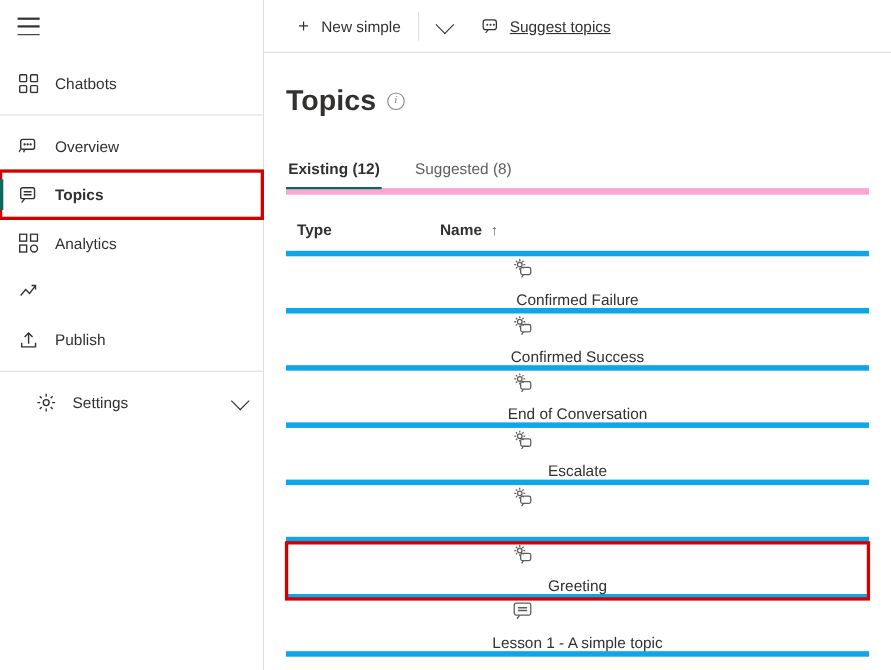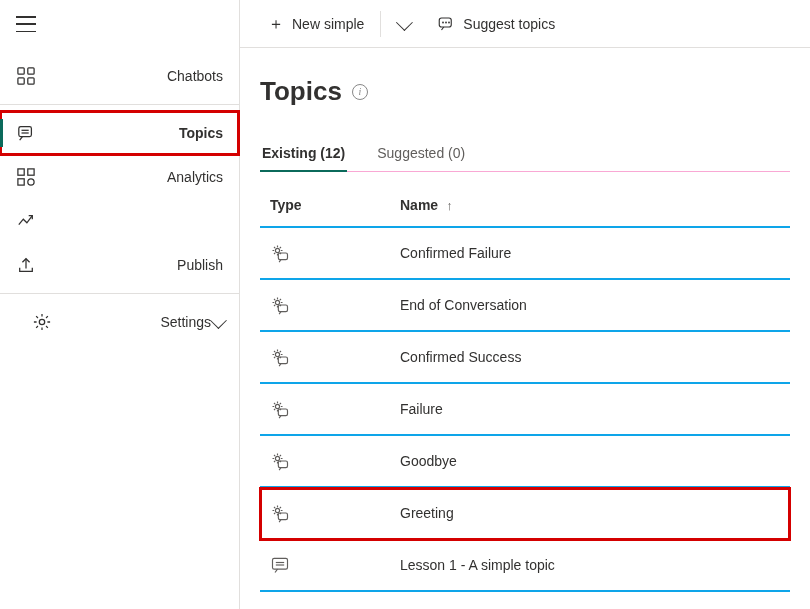--- a/index.html
+++ b/index.html
@@ -35,21 +35,20 @@
     padding: 6px 0;
   }
   .sidebar-group.last { border-bottom: none; padding-left: 16px; }
   .sidebar-item {
     display: flex;
     align-items: center;
     height: 44px;
     padding: 0 16px;
     cursor: pointer;
     position: relative;
-    text-align: right;
   }
   .sidebar-item .icon-slot {
     width: 20px;
     height: 20px;
     margin-right: 14px;
     display: flex;
     align-items: center;
     justify-content: center;
     color: #323130;
   }
@@ -115,21 +114,21 @@
     font-weight: 600;
   }
   .info-circle {
     width: 16px; height: 16px; border: 1px solid #888; border-radius: 50%;
     display: inline-flex; align-items: center; justify-content: center;
     font-size: 10px; color: #888; font-family: serif; font-style: italic;
   }
   .tabs {
     display: flex;
     gap: 28px;
-    border-bottom: 1px solid #f9a8d4;
+    border-bottom: 6px solid #f9a8d4;
     margin-bottom: 12px;
   }
   .tab {
     padding: 10px 2px;
     cursor: pointer;
     color: #605e5c;
     position: relative;
   }
   .tab.active {
     color: #323130;
@@ -139,29 +138,30 @@
     content: "";
     position: absolute;
     left: 0; right: 0; bottom: -1px;
     height: 2.5px;
     background: #0b6a5b;
   }
   .table { width: 100%; }
   .thead, .trow {
     display: flex;
     align-items: center;
-    border-bottom: 2px solid #0ea5e9;
+    border-bottom: 5px solid #0ea5e9;
   }
   .thead {
     height: 44px;
     font-weight: 600;
   }
   .trow {
     height: 52px;
     cursor: pointer;
+    flex-direction: column;
   }
   .col-type { width: 140px; padding-left: 10px; display: flex; align-items: center; }
   .col-name { flex: 1; display: flex; align-items: flex-end; gap: 8px; }
   .sort-arrow {
     font-size: 13px;
     color: #605e5c;
   }
   svg { display: block; }
 </style>
 </head>
@@ -184,20 +184,32 @@
                 <rect x="1" y="1" width="7" height="7" rx="1"></rect>
                 <rect x="12" y="1" width="7" height="7" rx="1"></rect>
                 <rect x="1" y="12" width="7" height="7" rx="1"></rect>
                 <rect x="12" y="12" width="7" height="7" rx="1"></rect>
               </svg>
             </span>
             <span class="label">Chatbots</span>
           </div>
         </div>
         <div class="sidebar-group">
+          <div class="sidebar-item">
+            <span class="icon-slot">
+              <svg width="18" height="18" viewBox="0 0 20 20" fill="none" stroke="#323130" stroke-width="1.4">
+                <rect x="2" y="3" width="14" height="10" rx="2"></rect>
+                <path d="M2 13 L0 16 M6 13 l-1 3"></path>
+                <circle cx="6" cy="8" r="0.5" fill="#323130"></circle>
+                <circle cx="9" cy="8" r="0.5" fill="#323130"></circle>
+                <circle cx="12" cy="8" r="0.5" fill="#323130"></circle>
+              </svg>
+            </span>
+            <span class="label">Overview</span>
+          </div>
           <div class="sidebar-item active highlight-red">
             <span class="icon-slot">
               <svg width="18" height="18" viewBox="0 0 20 20" fill="none" stroke="#323130" stroke-width="1.4">
                 <rect x="2" y="3" width="14" height="11" rx="2"></rect>
                 <path d="M6 14 L3 18 L6 14"></path>
                 <line x1="5" y1="7" x2="13" y2="7"></line>
                 <line x1="5" y1="10" x2="13" y2="10"></line>
               </svg>
             </span>
             <span class="label">Topics</span>
@@ -250,21 +262,21 @@
   <main class="main">
     <div class="cmdbar">
       <div class="cmd-btn">
         <span class="plus">＋</span>
         <span>New simple</span>
       </div>
       <div class="sep"></div>
       <div class="cmd-btn">
         <div class="chevron-down"></div>
       </div>
-      <div class="cmd-btn" style="margin-left:8px;">
+      <div class="cmd-btn" style="margin-left:8px;text-decoration:underline;">
         <span>
           <svg width="18" height="18" viewBox="0 0 24 24" fill="none" stroke="#323130" stroke-width="1.5">
             <rect x="3" y="4" width="16" height="12" rx="3"></rect>
             <path d="M9 16 L6 20 L9 16"></path>
             <circle cx="8" cy="10" r="0.5" fill="#323130"></circle>
             <circle cx="12" cy="10" r="0.5" fill="#323130"></circle>
             <circle cx="16" cy="10" r="0.5" fill="#323130"></circle>
           </svg>
         </span>
         <span>Suggest topics</span>
@@ -272,21 +284,21 @@
     </div>
 
     <div class="content">
       <div class="page-heading">
         <h1>Topics</h1>
         <span class="info-circle">i</span>
       </div>
 
       <div class="tabs" id="tabs">
           <div class="tab active">Existing (12)</div>
-          <div class="tab">Suggested (0)</div>
+          <div class="tab">Suggested (8)</div>
         </div>
 
       <div class="table">
         <div class="thead">
           <div class="col-type">
             <span>Type</span>
           </div>
           <div class="col-name">
             <span>Name</span>
             <span class="sort-arrow">↑</span>
@@ -310,60 +322,59 @@
               <div class="col-type">
                 <span>
                   <svg width="20" height="20" viewBox="0 0 24 24" fill="none" stroke="#605e5c" stroke-width="1.4">
                     <circle cx="9" cy="9" r="2.5"></circle>
                     <path d="M9 3v2M9 13v2M3 9h2M13 9h2M4.8 4.8l1.4 1.4M11.8 11.8l1.4 1.4M4.8 13.2l1.4-1.4M11.8 6.2l1.4-1.4"></path>
                     <rect x="10" y="12" width="11" height="8" rx="2"></rect>
                     <path d="M13 20 L11 23"></path>
                   </svg>
                 </span>
               </div>
+              <div class="col-name">Confirmed Success</div>
+            </div>
+            <div class="trow">
+              <div class="col-type">
+                <span>
+                  <svg width="20" height="20" viewBox="0 0 24 24" fill="none" stroke="#605e5c" stroke-width="1.4">
+                    <circle cx="9" cy="9" r="2.5"></circle>
+                    <path d="M9 3v2M9 13v2M3 9h2M13 9h2M4.8 4.8l1.4 1.4M11.8 11.8l1.4 1.4M4.8 13.2l1.4-1.4M11.8 6.2l1.4-1.4"></path>
+                    <rect x="10" y="12" width="11" height="8" rx="2"></rect>
+                    <path d="M13 20 L11 23"></path>
+                  </svg>
+                </span>
+              </div>
               <div class="col-name">End of Conversation</div>
             </div>
             <div class="trow">
               <div class="col-type">
                 <span>
                   <svg width="20" height="20" viewBox="0 0 24 24" fill="none" stroke="#605e5c" stroke-width="1.4">
                     <circle cx="9" cy="9" r="2.5"></circle>
                     <path d="M9 3v2M9 13v2M3 9h2M13 9h2M4.8 4.8l1.4 1.4M11.8 11.8l1.4 1.4M4.8 13.2l1.4-1.4M11.8 6.2l1.4-1.4"></path>
                     <rect x="10" y="12" width="11" height="8" rx="2"></rect>
                     <path d="M13 20 L11 23"></path>
                   </svg>
                 </span>
               </div>
-              <div class="col-name">Confirmed Success</div>
-            </div>
-            <div class="trow">
-              <div class="col-type">
-                <span>
-                  <svg width="20" height="20" viewBox="0 0 24 24" fill="none" stroke="#605e5c" stroke-width="1.4">
-                    <circle cx="9" cy="9" r="2.5"></circle>
-                    <path d="M9 3v2M9 13v2M3 9h2M13 9h2M4.8 4.8l1.4 1.4M11.8 11.8l1.4 1.4M4.8 13.2l1.4-1.4M11.8 6.2l1.4-1.4"></path>
-                    <rect x="10" y="12" width="11" height="8" rx="2"></rect>
-                    <path d="M13 20 L11 23"></path>
-                  </svg>
-                </span>
-              </div>
-              <div class="col-name">Failure</div>
-            </div>
-            <div class="trow">
-              <div class="col-type">
-                <span>
-                  <svg width="20" height="20" viewBox="0 0 24 24" fill="none" stroke="#605e5c" stroke-width="1.4">
-                    <circle cx="9" cy="9" r="2.5"></circle>
-                    <path d="M9 3v2M9 13v2M3 9h2M13 9h2M4.8 4.8l1.4 1.4M11.8 11.8l1.4 1.4M4.8 13.2l1.4-1.4M11.8 6.2l1.4-1.4"></path>
-                    <rect x="10" y="12" width="11" height="8" rx="2"></rect>
-                    <path d="M13 20 L11 23"></path>
-                  </svg>
-                </span>
-              </div>
-              <div class="col-name">Goodbye</div>
+              <div class="col-name">Escalate</div>
+            </div>
+            <div class="trow">
+              <div class="col-type">
+                <span>
+                  <svg width="20" height="20" viewBox="0 0 24 24" fill="none" stroke="#605e5c" stroke-width="1.4">
+                    <circle cx="9" cy="9" r="2.5"></circle>
+                    <path d="M9 3v2M9 13v2M3 9h2M13 9h2M4.8 4.8l1.4 1.4M11.8 11.8l1.4 1.4M4.8 13.2l1.4-1.4M11.8 6.2l1.4-1.4"></path>
+                    <rect x="10" y="12" width="11" height="8" rx="2"></rect>
+                    <path d="M13 20 L11 23"></path>
+                  </svg>
+                </span>
+              </div>
             </div>
             <div class="trow highlight-red">
               <div class="col-type">
                 <span>
                   <svg width="20" height="20" viewBox="0 0 24 24" fill="none" stroke="#605e5c" stroke-width="1.4">
                     <circle cx="9" cy="9" r="2.5"></circle>
                     <path d="M9 3v2M9 13v2M3 9h2M13 9h2M4.8 4.8l1.4 1.4M11.8 11.8l1.4 1.4M4.8 13.2l1.4-1.4M11.8 6.2l1.4-1.4"></path>
                     <rect x="10" y="12" width="11" height="8" rx="2"></rect>
                     <path d="M13 20 L11 23"></path>
                   </svg>

